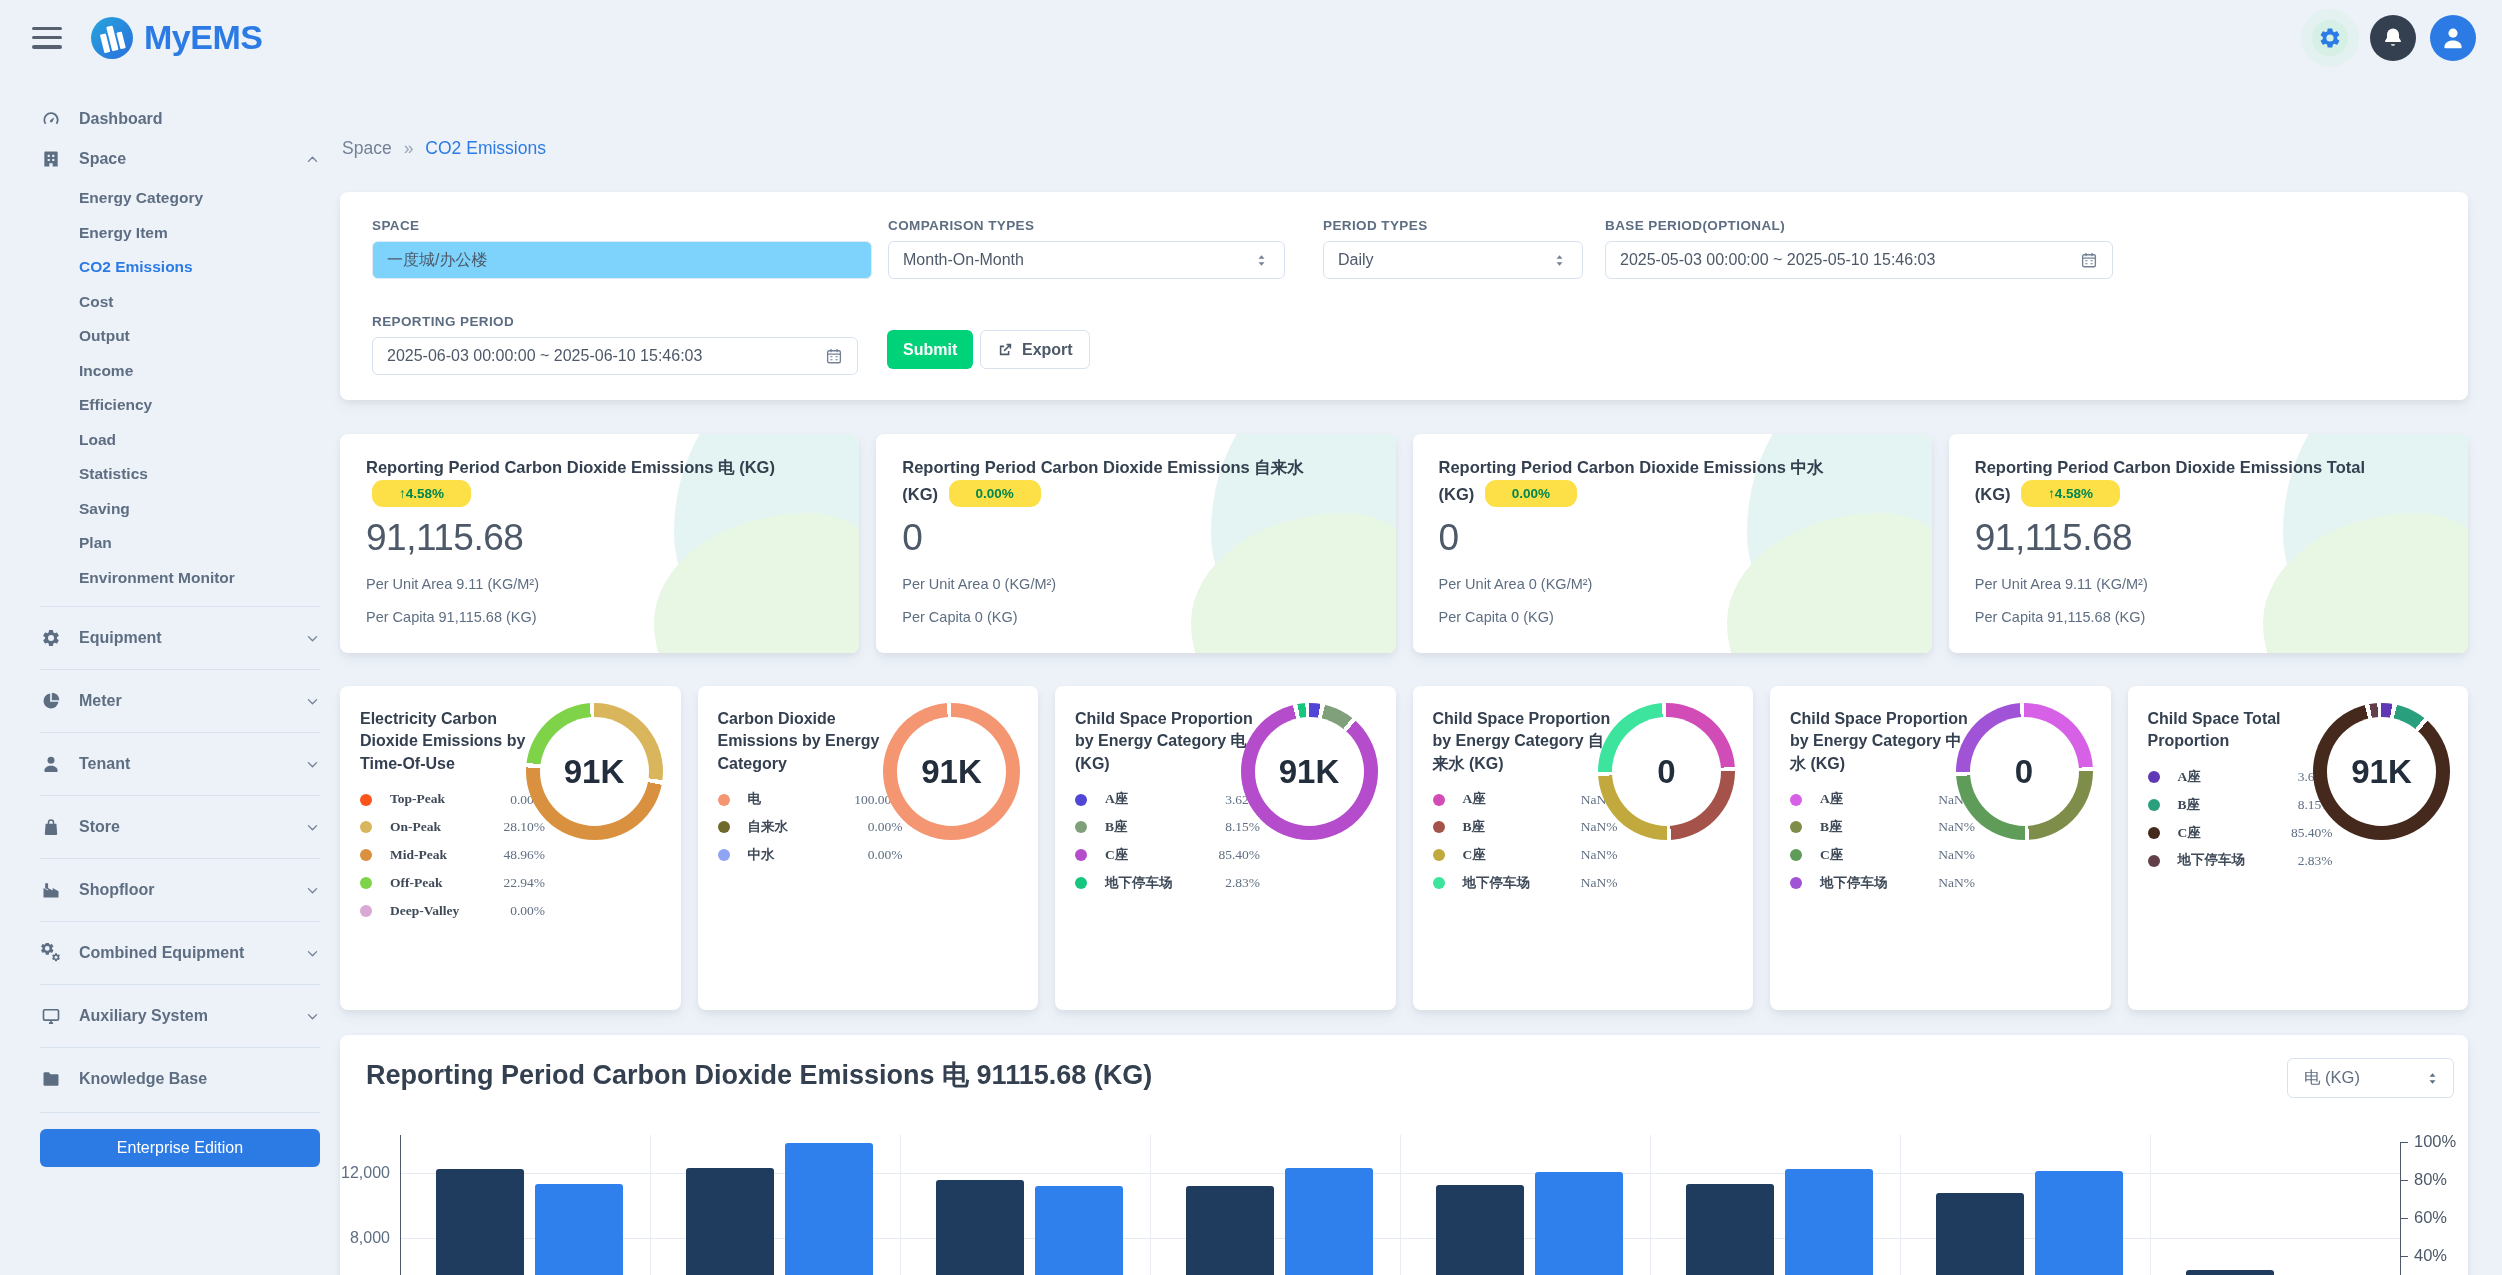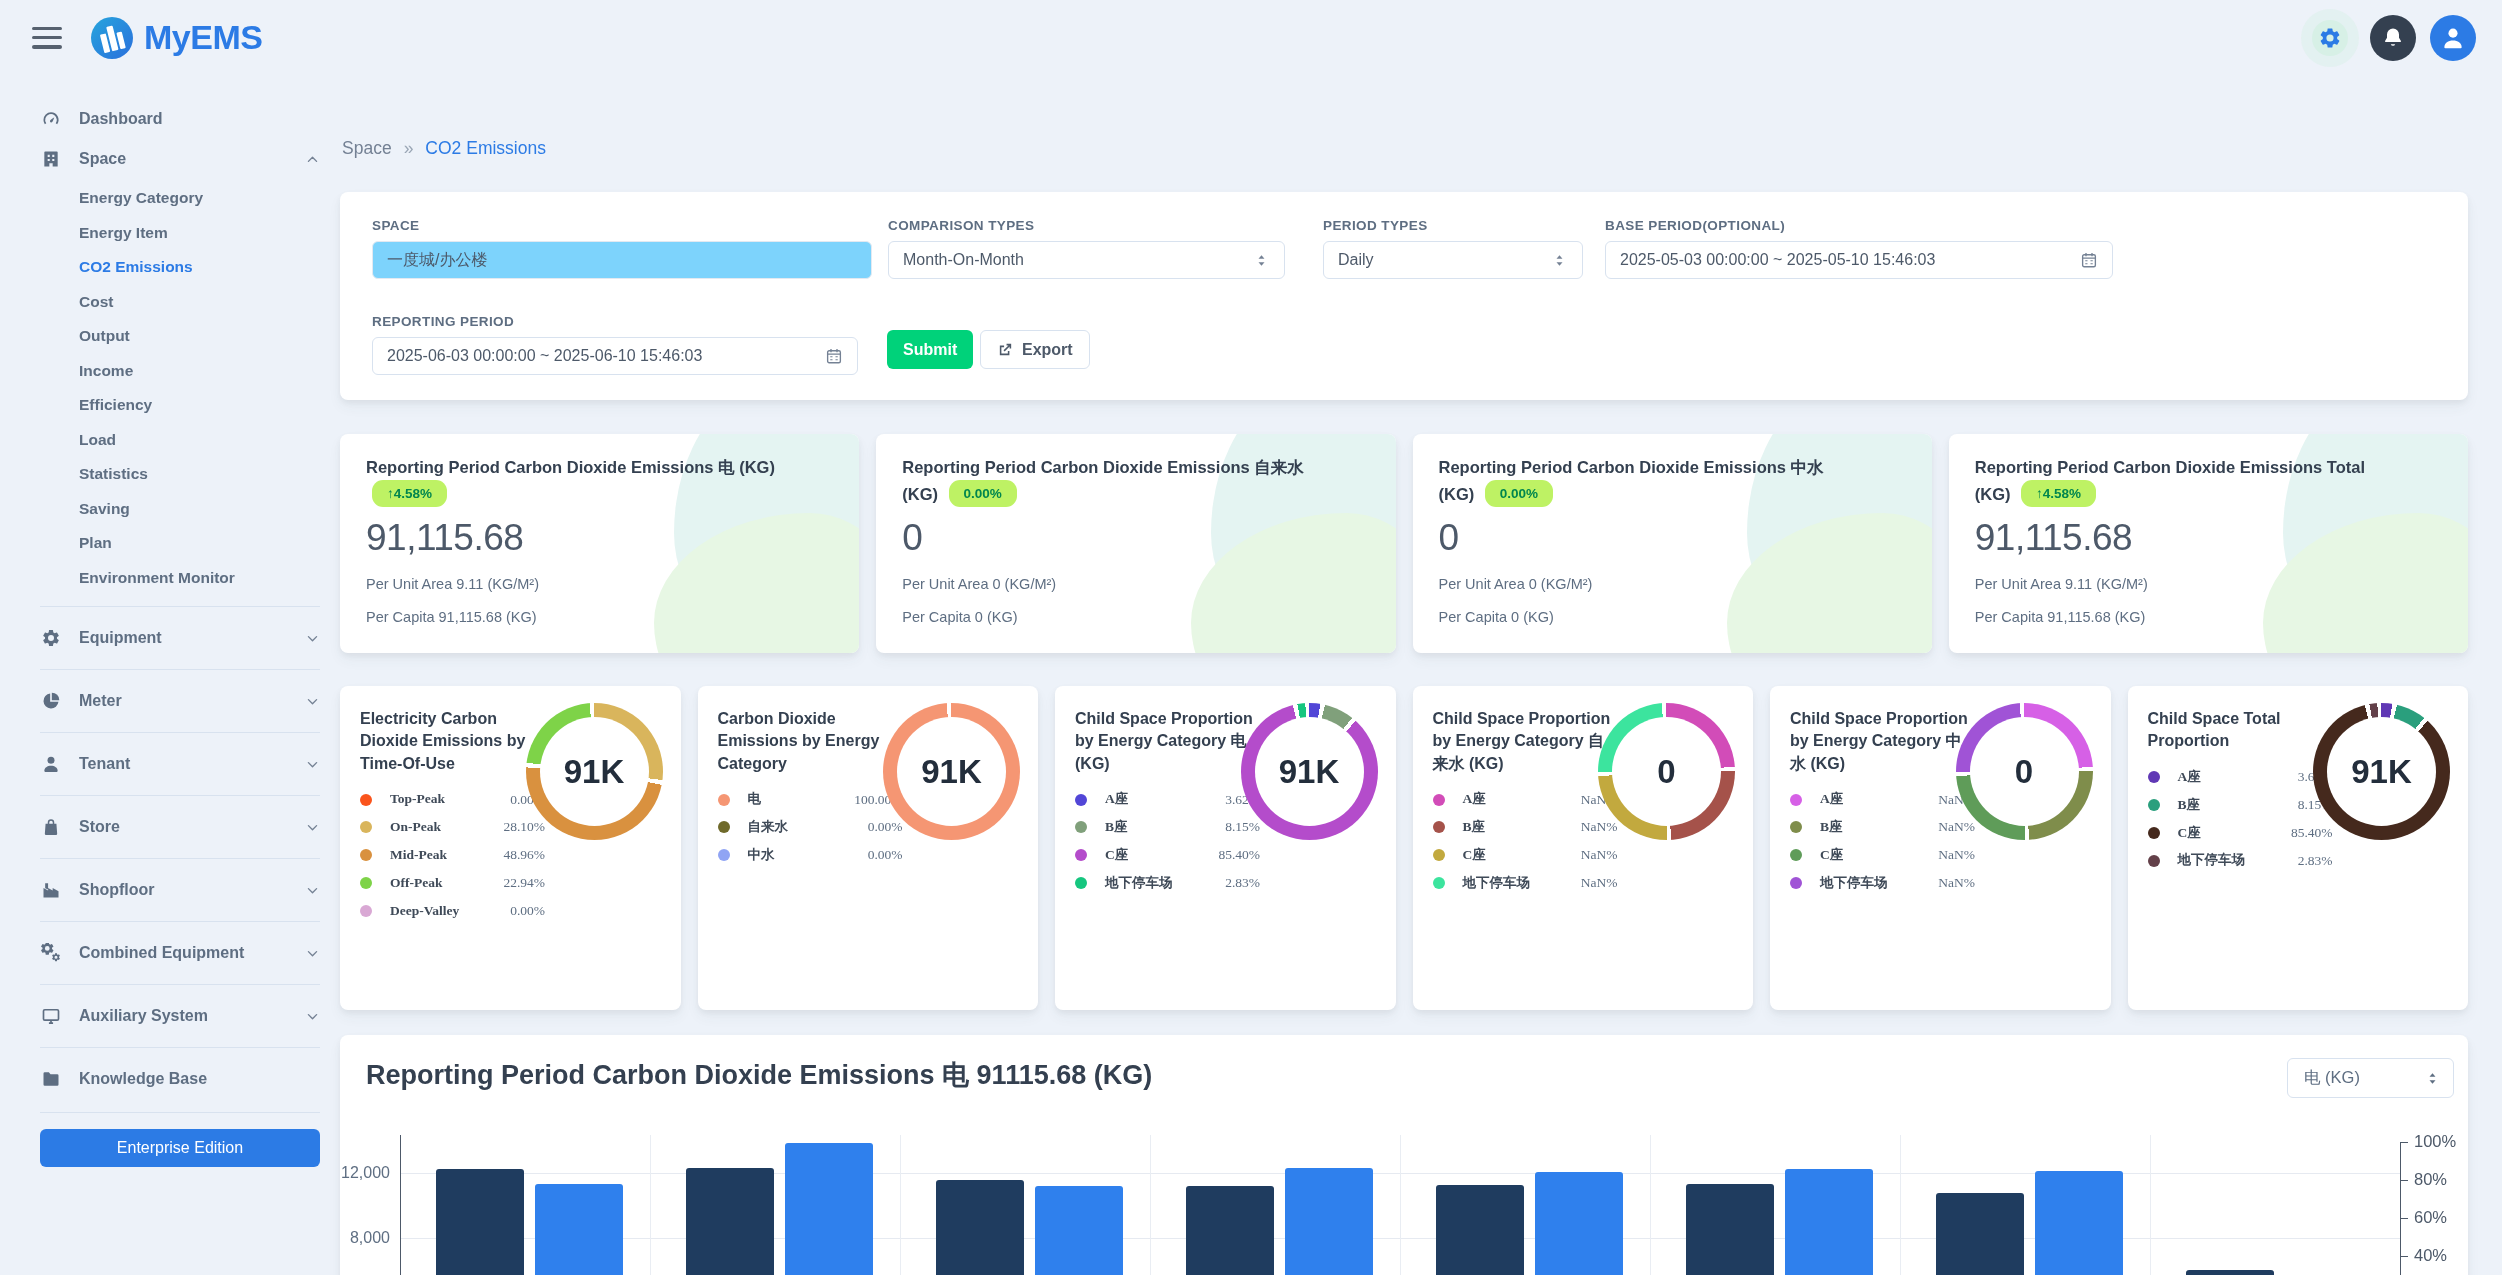--- a/index.html
+++ b/index.html
@@ -51,21 +51,21 @@
   .btn-submit { position:absolute; left:547px; top:138px; background:#00d27a; color:#fff; }
   .btn-export { position:absolute; left:640px; top:138px; background:#fff; color:#4d5969; border:1px solid #d8e2ef; gap:8px; font-weight:600; }
 
   
   .stats-row { position:absolute; left:340px; top:434px; width:2128px; height:219px; display:flex; gap:17px; }
   .stat-card { flex:1; position:relative; overflow:hidden; padding:22px 26px; }
   .blob1 { position:absolute; right:-45px; top:-55px; width:230px; height:280px; background:#e4f4f2; border-radius:48% 52% 42% 58% / 55% 45% 55% 45%; }
   .blob2 { position:absolute; right:-55px; bottom:-80px; width:260px; height:220px; background:#e7f7e4; border-radius:60% 40% 55% 45% / 50% 60% 40% 50%; }
   .stat-inner { position:relative; }
   .stat-title { font-size:16.5px; font-weight:600; color:#344050; line-height:1.45; max-width:420px; }
-  .badge { display:inline-block; background:#bef264; color:#00864e; font-size:13.5px; font-weight:700; padding:4px 15px; border-radius:11px; margin-left:6px; vertical-align:2px; }
+  .badge { display:inline-block; background:#fde047; color:#00864e; font-size:13.5px; font-weight:700; padding:4px 27px; border-radius:11px; margin-left:6px; vertical-align:2px; }
   .stat-value { font-size:37px; color:#4d5969; margin-top:10px; letter-spacing:-0.5px; }
   .stat-line { font-size:14.5px; color:#5e6e82; margin-top:17px; }
 
   
   .donut-row { position:absolute; left:340px; top:686px; width:2128px; height:324px; display:flex; gap:17px; }
   .donut-card { flex:1; position:relative; padding:22px 20px; overflow:hidden; }
   .donut-title { font-size:16px; font-weight:700; color:#344050; line-height:1.4; max-width:180px; }
   .legend { margin-top:16px; width:185px; display:flex; flex-direction:column; gap:11px; }
   .lg-row { display:flex; align-items:center; gap:18px; font-size:13.5px;font-family:Liberation Serif, serif; }
   .lg-dot { width:12px; height:12px; border-radius:50%; flex:none; }

